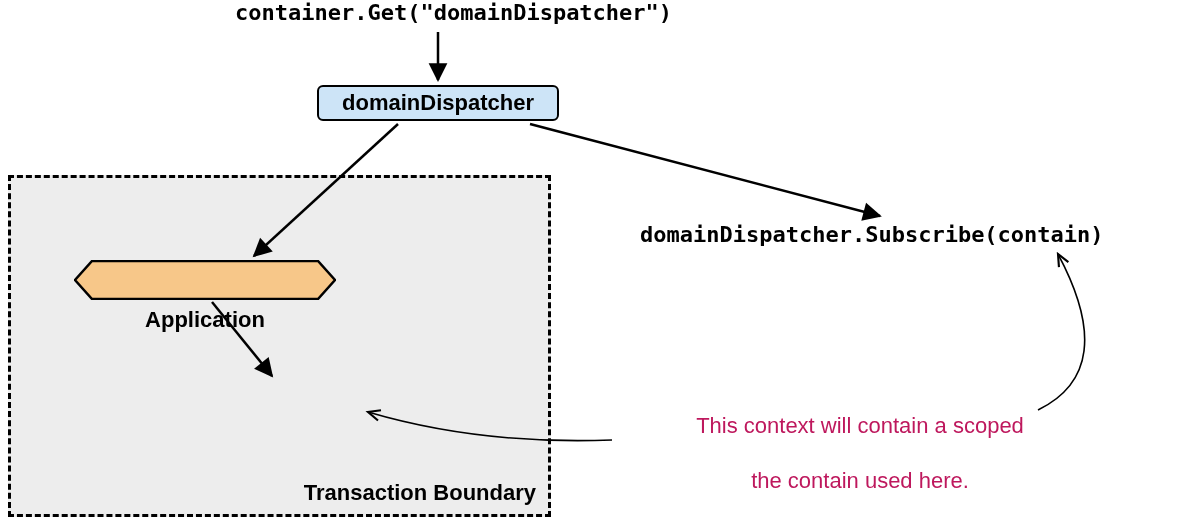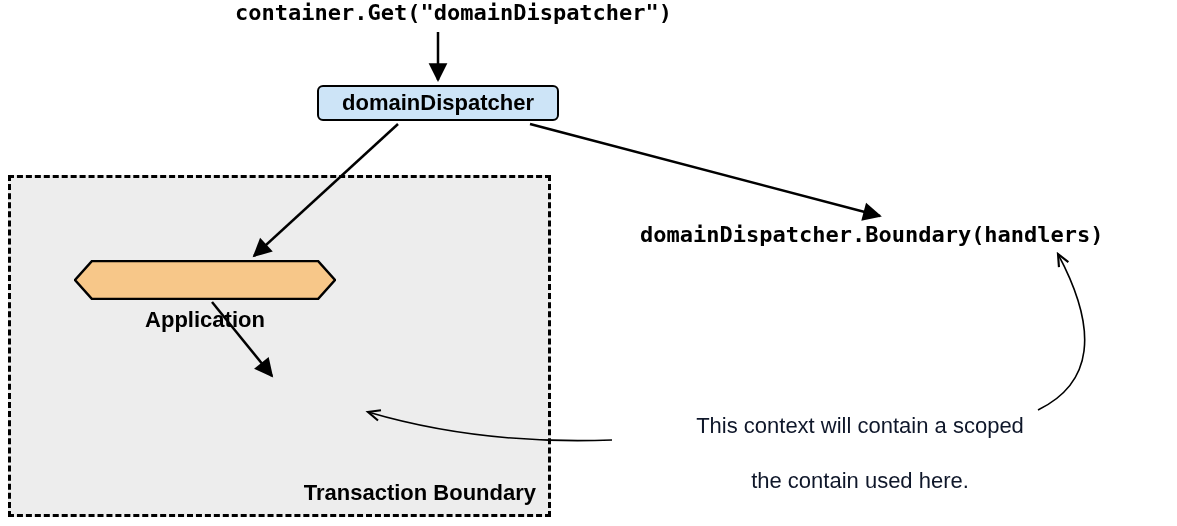--- a/index.html
+++ b/index.html
@@ -25,21 +25,21 @@
   .label {
     font-family: -apple-system, BlinkMacSystemFont, "Segoe UI", Helvetica, Arial, sans-serif;
     font-weight: 700;
     font-size: 22px;
     color: #000;
   }
   .annot {
     font-family: -apple-system, BlinkMacSystemFont, "Segoe UI", Helvetica, Arial, sans-serif;
     font-weight: 500;
     font-size: 22px;
-    color: #0f172a;
+    color: #be185d;
     text-align: center;
     line-height: 1.25;
   }
   .dispatcher-box {
     position: absolute;
     left: 317px;
     top: 85px;
     width: 242px;
     height: 36px;
     background: #cde4f7;
@@ -103,21 +103,21 @@
   </div>
 
   <div class="app-hex">
     <svg width="262" height="40" viewBox="0 0 262 40">
       <polygon points="18,1 244,1 261,20 244,39 18,39 1,20" fill="#f7c789" stroke="#000" stroke-width="2.5"></polygon>
     </svg>
     <div class="label">Application</div>
   </div>
 
 
-  <div class="mono" style="position:absolute; left:640px; top:222px;">domainDispatcher.Boundary(handlers)</div>
+  <div class="mono" style="position:absolute; left:640px; top:222px;">domainDispatcher.Subscribe(contain)</div>
 
   <div class="annot" style="position:absolute; left:620px; top:412px; width:480px;">
     <span>This context will contain a scoped</span><br>
     <br>
     <span>the contain used here.</span>
   </div>
 
   <svg class="edges">
     <defs>
       <marker id="arrow" viewBox="0 0 12 12" refX="10" refY="6" markerWidth="9" markerHeight="9" orient="auto-start-reverse">

